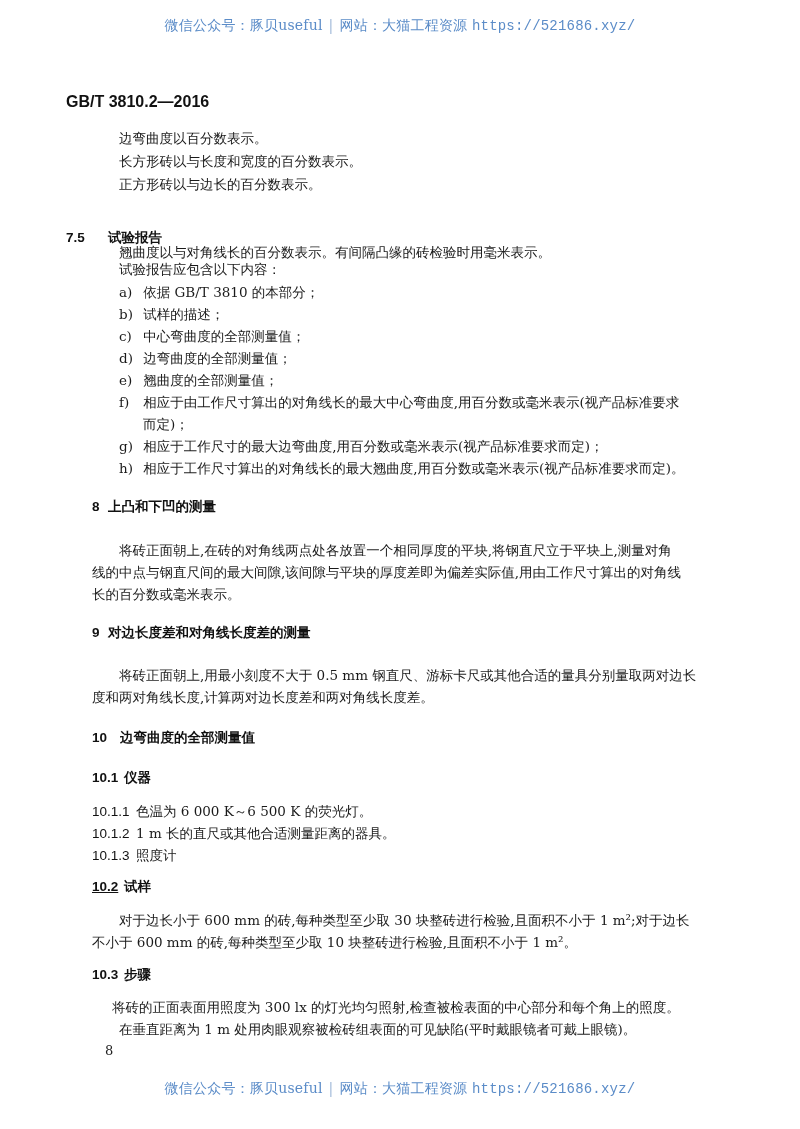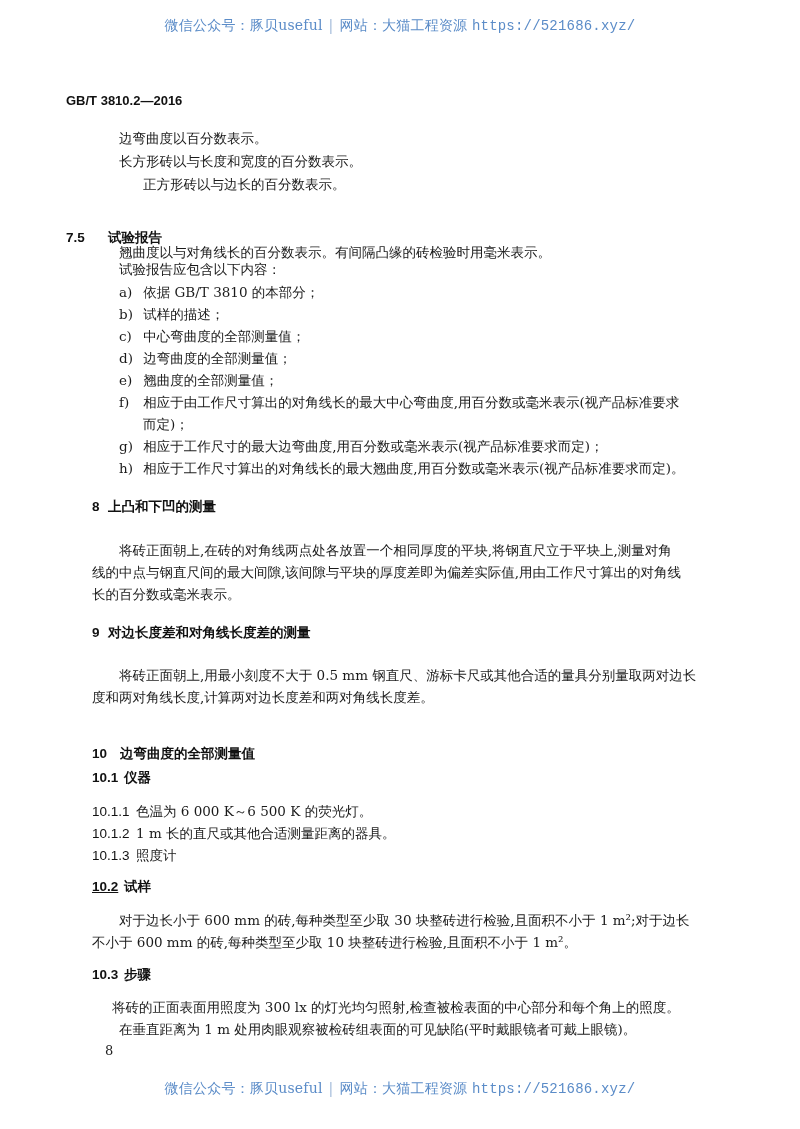--- a/index.html
+++ b/index.html
@@ -13,21 +13,21 @@
       font-family: "DejaVu Serif", "Liberation Serif", serif;
       font-size: 14px; color: #5b8cc8; letter-spacing: 0.2px;
     }
     .watermark .mono { font-family: "Liberation Mono", "DejaVu Sans Mono", monospace; font-size: 14px; }
     .watermark .sep { color: #9fb8d8; margin: 0 6px; }
     .wm-top { top: 17px; }
     .wm-bottom { top: 1080px; }
     .std-code {
       position: absolute; left: 66px; top: 93px;
       font-family: "Liberation Sans", "DejaVu Sans", sans-serif; font-weight: bold;
-      font-size: 13px; color: #111;
+      font-size: 16px; color: #111;
     }
     .line {
       position: absolute; font-size: 13.5px; line-height: 20px; white-space: nowrap; color: #1a1a1a;
     }
     .heading {
       position: absolute; font-family: "Liberation Sans", "DejaVu Sans", sans-serif;
       font-weight: bold; font-size: 13.5px; line-height: 20px; white-space: nowrap; color: #111;
     }
     .heading .num { display: inline-block; }
     .item .label { display: inline-block; width: 20px; }
@@ -37,21 +37,21 @@
 <body>
 
 <div class="watermark wm-top">
   <span>微信公众号：豚贝useful</span><span class="sep">|</span><span>网站：大猫工程资源</span> <span class="mono">https://521686.xyz/</span>
 </div>
 
 <div class="std-code">GB/T 3810.2—2016</div>
 
 <div class="line" style="left:119px; top:128px;">边弯曲度以百分数表示。</div>
 <div class="line" style="left:119px; top:151px;">长方形砖以与长度和宽度的百分数表示。</div>
-<div class="line" style="left:119px; top:174px;margin-left:24px;">正方形砖以与边长的百分数表示。</div>
+<div class="line" style="left:119px; top:174px;">正方形砖以与边长的百分数表示。</div>
 <div class="line" style="left:119px; top:196px;margin-top:46px;">翘曲度以与对角线长的百分数表示。有间隔凸缘的砖检验时用毫米表示。</div>
 
 <div class="heading" style="left:66px; top:228px;">
   <span class="num" style="width:42px;">7.5</span><span>试验报告</span>
 </div>
 <div class="line" style="left:119px; top:259px;">试验报告应包含以下内容：</div>
 
 <div class="line item" style="left:119px; top:282px;"><span class="label">a)</span> <span>依据 GB/T 3810 的本部分；</span></div>
 <div class="line item" style="left:119px; top:304px;"><span class="label">b)</span> <span>试样的描述；</span></div>
 <div class="line item" style="left:119px; top:326px;"><span class="label">c)</span> <span>中心弯曲度的全部测量值；</span></div>
@@ -69,21 +69,21 @@
 <div class="line" style="left:92px; top:562px;">线的中点与钢直尺间的最大间隙,该间隙与平块的厚度差即为偏差实际值,用由工作尺寸算出的对角线</div>
 <div class="line" style="left:92px; top:584px;">长的百分数或毫米表示。</div>
 
 <div class="heading" style="left:92px; top:623px;">
   <span class="num" style="width:16px;">9</span><span>对边长度差和对角线长度差的测量</span>
 </div>
 <div class="line" style="left:119px; top:665px;">将砖正面朝上,用最小刻度不大于 0.5 mm 钢直尺、游标卡尺或其他合适的量具分别量取两对边长</div>
 <div class="line" style="left:92px; top:687px;">度和两对角线长度,计算两对边长度差和两对角线长度差。</div>
 
 <div class="heading" style="left:92px; top:728px;">
-  <span class="num" style="width:28px;margin-top:16px;">10</span><span>边弯曲度的全部测量值</span>
+  <span class="num" style="width:28px;">10</span><span>边弯曲度的全部测量值</span>
 </div>
 
 <div class="heading" style="left:92px; top:768px;">
   <span class="num" style="width:32px;">10.1</span><span>仪器</span>
 </div>
 <div class="line" style="left:92px; top:801px;"><span class="heading" style="position:static; font-weight:normal; display:inline-block; width:44px; font-family:'Liberation Sans', sans-serif;">10.1.1</span><span>色温为 6 000 K～6 500 K 的荧光灯。</span></div>
 <div class="line" style="left:92px; top:823px;"><span class="heading" style="position:static; font-weight:normal; display:inline-block; width:44px; font-family:'Liberation Sans', sans-serif;">10.1.2</span><span>1 m 长的直尺或其他合适测量距离的器具。</span></div>
 <div class="line" style="left:92px; top:845px;"><span class="heading" style="position:static; font-weight:normal; display:inline-block; width:44px; font-family:'Liberation Sans', sans-serif;">10.1.3</span><span>照度计</span></div>
 
 <div class="heading" style="left:92px; top:877px;">

